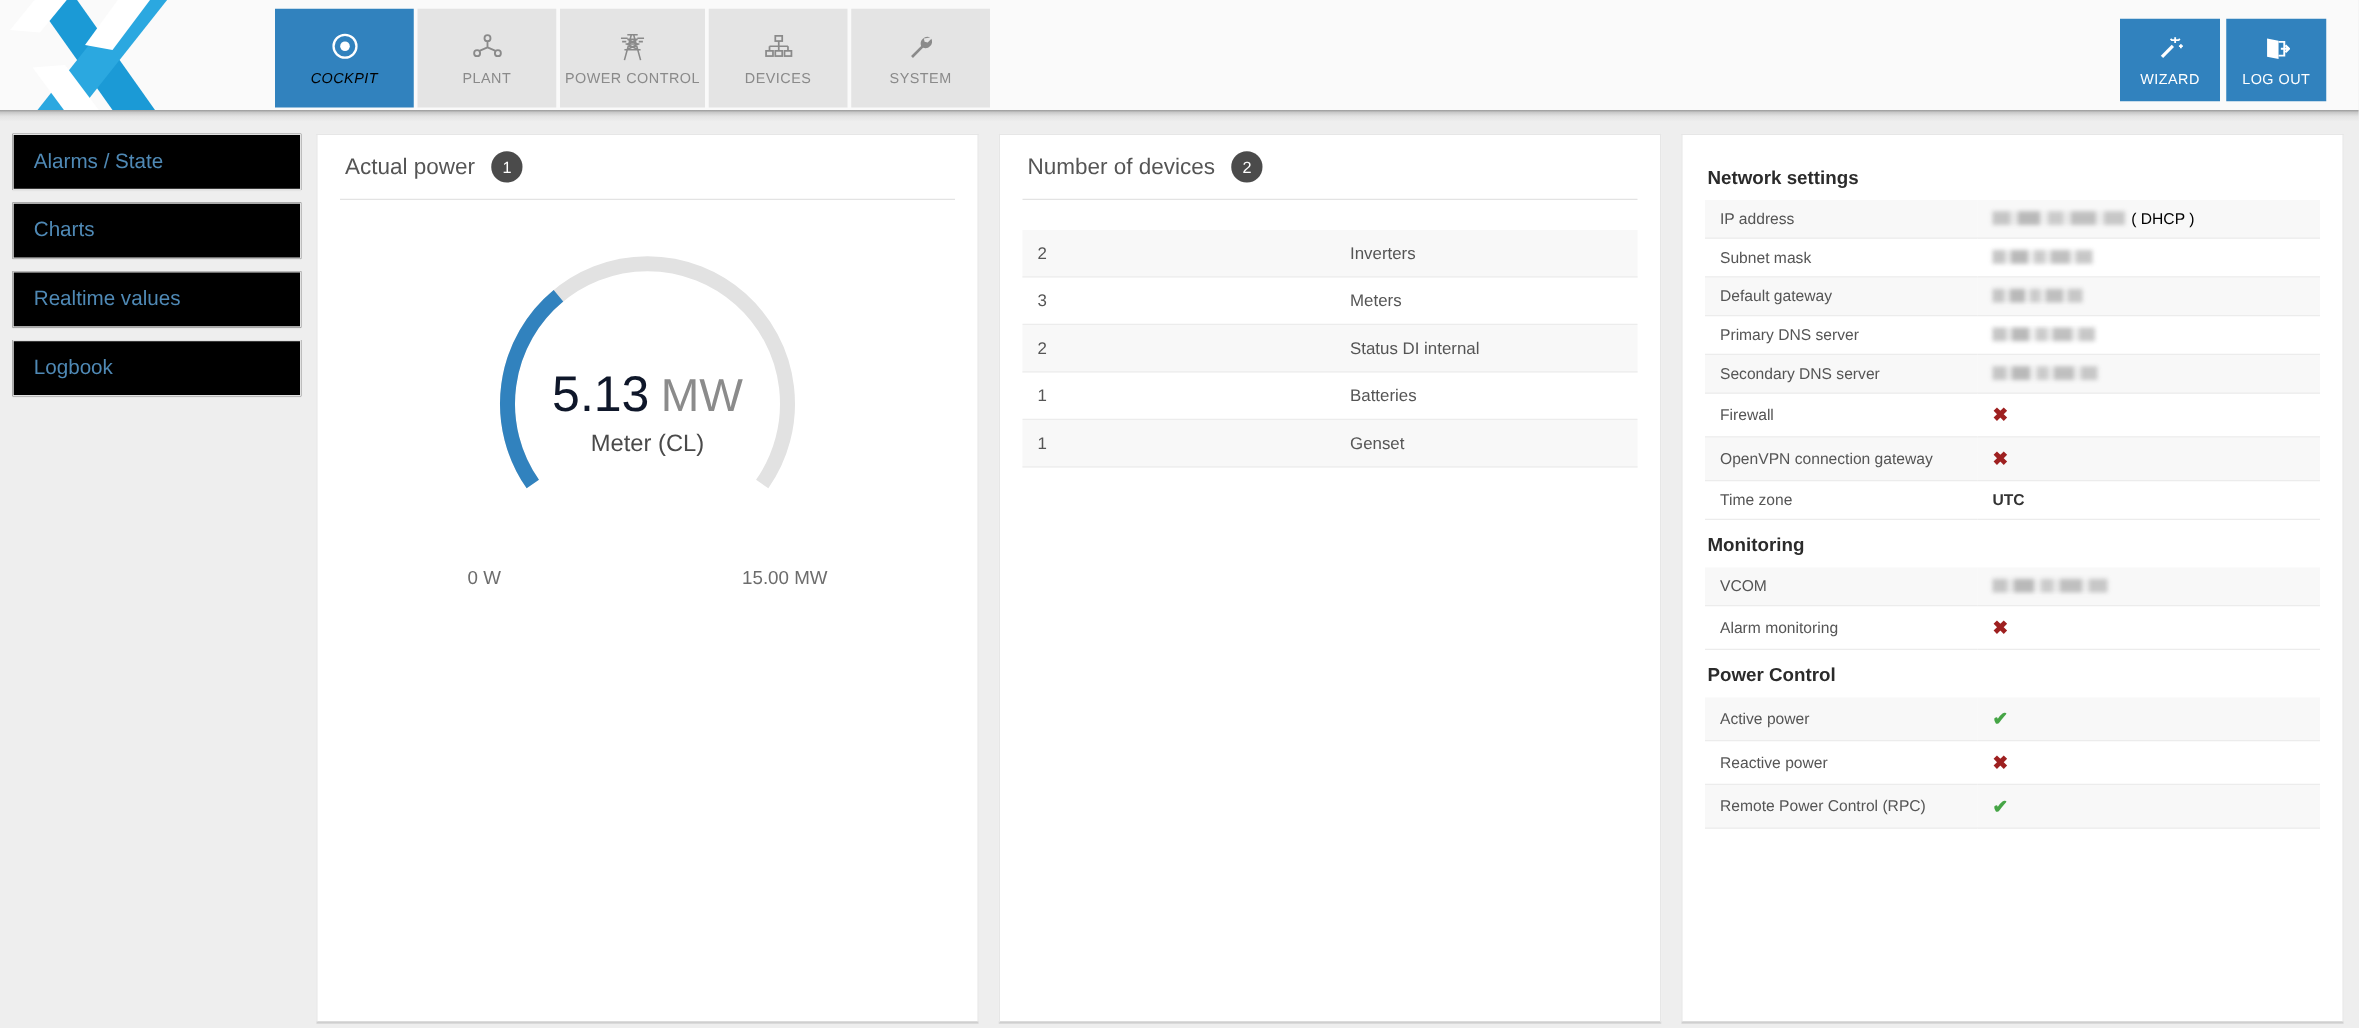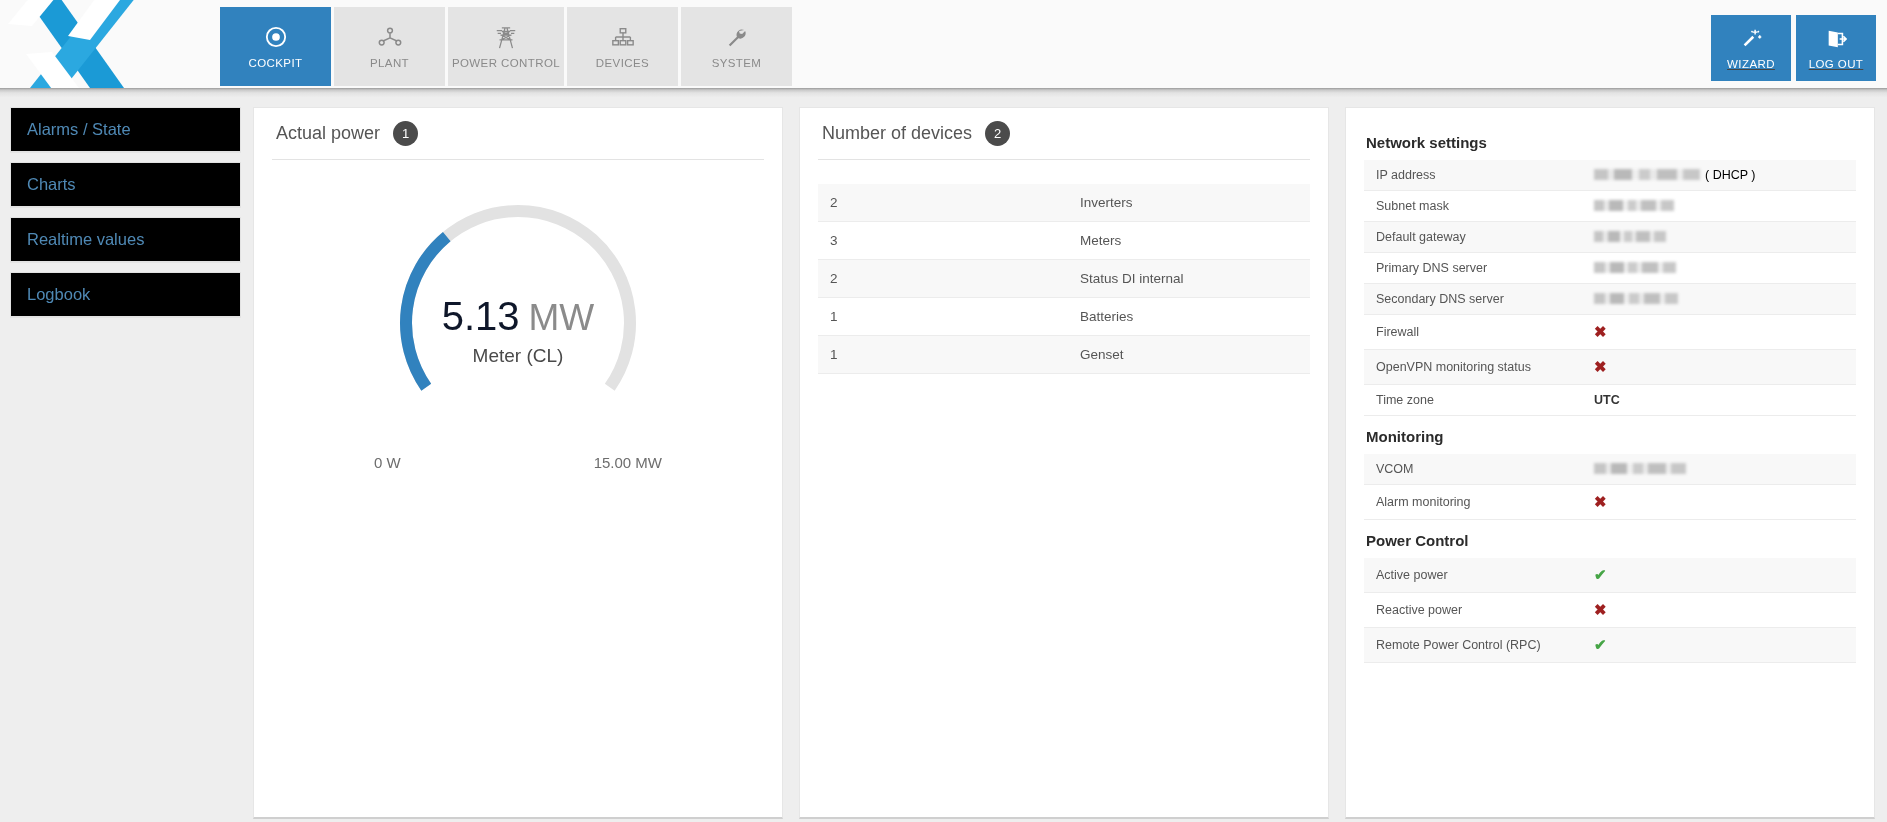--- a/index.html
+++ b/index.html
@@ -46,38 +46,37 @@
     border: none;
     display: flex;
     flex-direction: column;
     align-items: center;
     justify-content: center;
     gap: 7px;
     cursor: pointer;
     color: #8a8a8a;
   }
   .nav-tab.wide { width: 116px; }
-  .nav-tab.active { background: #3182be; color: #ffffff; }
+  .nav-tab.active { background: #3182be; color: #000000; font-style: italic; }
   .nav-tab .tab-label {
     font-size: 11.5px;
     letter-spacing: 0.4px;
     font-weight: 400;
     white-space: nowrap;
   }
   .nav-tab .tab-icon { height: 26px; display: flex; align-items: center; }
   .nav-tab svg { display: block; }
 
   #header-spacer { flex: 1 1 auto; height: 88px; }
 
   #header-actions {
     display: flex;
     gap: 5px;
     padding-top: 15px;
-    padding-right: 11px;
-    text-decoration: underline;
+    padding-right: 26px;
   }
   .action-btn {
     width: 80px;
     height: 66px;
     background: #3182be;
     border: none;
     color: #fff;
     display: flex;
     flex-direction: column;
     align-items: center;
@@ -422,21 +421,21 @@
               </tr>
               <tr>
                 <td class="setting-label">Secondary DNS server</td>
                 <td><span class="mask" style="width: 84px;"></span></td>
               </tr>
               <tr>
                 <td class="setting-label">Firewall</td>
                 <td><span class="mark-x">✖</span></td>
               </tr>
               <tr>
-                <td class="setting-label">OpenVPN monitoring status</td>
+                <td class="setting-label">OpenVPN connection gateway</td>
                 <td><span class="mark-x">✖</span></td>
               </tr>
               <tr>
                 <td class="setting-label">Time zone</td>
                 <td><span class="plain-val">UTC</span></td>
               </tr>
             </tbody>
           </table>
           <div class="settings-group-title">Monitoring</div>
           <table class="settings-table">

